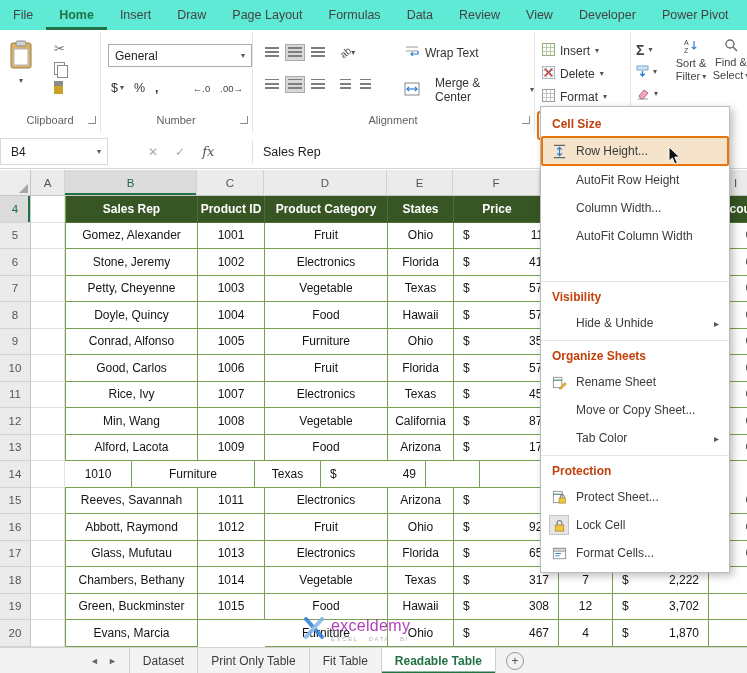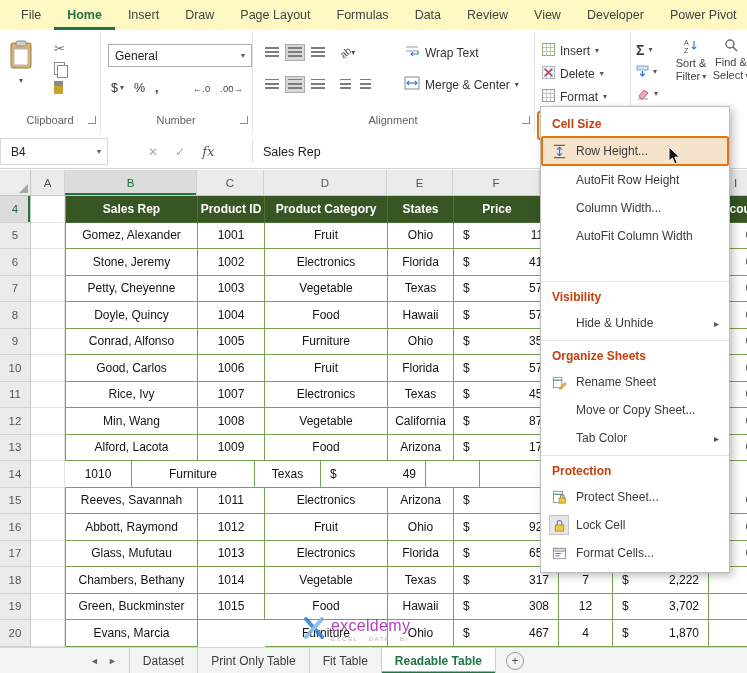--- a/index.html
+++ b/index.html
@@ -2,22 +2,22 @@
 <html><head>
 <meta charset="utf-8">
 <style>
   html,body{margin:0;padding:0;}
   body{width:747px;height:673px;overflow:hidden;position:relative;background:#fff;
        font-family:"Liberation Sans","DejaVu Sans",sans-serif;color:#333;
        -webkit-font-smoothing:antialiased;}
   #app{position:absolute;inset:0;}
 
   
-  .tabsbar{position:absolute;top:0;left:0;right:0;height:30px;background:#fef9c3;
-           display:flex;align-items:stretch;padding-left:8px;white-space:nowrap;overflow:hidden;
+  .tabsbar{position:absolute;top:0;left:0;right:0;height:30px;background:#5eead4;
+           display:flex;align-items:stretch;padding-left:0;white-space:nowrap;overflow:hidden;
            font-size:12.5px;color:#444;}
   .rtab{padding:0 13px;line-height:30px;cursor:default;}
   .rtab.active{font-weight:bold;color:#217346;box-shadow:inset 0 -3px 0 #217346;}
 
   
   .ribbon{position:absolute;top:30px;left:0;right:0;height:105px;background:#fff;
           border-bottom:1px solid #d8d8d8;}
   .rgroup{position:absolute;top:2px;bottom:2px;border-right:1px solid #e4e4e4;}
   .g-clipboard{left:0;width:100px;}
   .g-number{left:100px;width:152px;}
@@ -42,21 +42,21 @@
   .numfmt{position:absolute;left:8px;top:12px;width:130px;height:21px;border:1px solid #ababab;background:#fff;
           display:flex;align-items:center;font-size:12px;color:#222;padding:0 6px;justify-content:space-between;}
   .numrow{position:absolute;left:8px;top:46px;right:6px;display:flex;align-items:center;gap:4px;font-size:12.5px;color:#333;}
   .numrow .nb{display:inline-flex;align-items:center;justify-content:center;height:20px;padding:0 3px;gap:2px;}
   .numrow .spacer{flex:1;}
   .decbtn{font-size:9.5px;color:#444;border:1px solid transparent;padding:1px 2px;}
   
   .alrow1{position:absolute;left:10px;top:12px;display:flex;align-items:center;gap:3px;}
   .alrow2{position:absolute;left:10px;top:44px;display:flex;align-items:center;gap:3px;}
   .wrapbtn{position:absolute;left:152px;top:12px;display:flex;align-items:center;gap:5px;font-size:12px;color:#333;}
-  .mergebtn{position:absolute;left:152px;top:44px;display:flex;align-items:center;gap:5px;font-size:12px;color:#333;}
+  .mergebtn{position:absolute;left:152px;top:44px;display:flex;align-items:center;gap:15px;font-size:12px;color:#333;}
   .orient{font-size:10px;color:#444;transform:rotate(-40deg);display:inline-block;}
   
   .cellsbtns{position:absolute;left:8px;top:8px;display:flex;flex-direction:column;gap:2px;}
   .cellbtn{display:flex;align-items:center;gap:5px;height:21px;font-size:12px;color:#333;}
   .fmt-hl{position:absolute;left:537px;top:81px;width:84px;height:25px;border:2px solid #E8740C;border-radius:3px;z-index:6;pointer-events:none;}
   
   .edcol1{position:absolute;left:6px;top:8px;display:flex;flex-direction:column;gap:3px;}
   .edcol1 .erow{display:flex;align-items:center;gap:4px;height:19px;font-size:13px;color:#444;}
   .sigma{font-size:14px;font-weight:bold;color:#444;}
   .bigbtn{position:absolute;top:6px;width:38px;display:flex;flex-direction:column;align-items:center;font-size:11px;color:#444;line-height:13px;text-align:center;}

